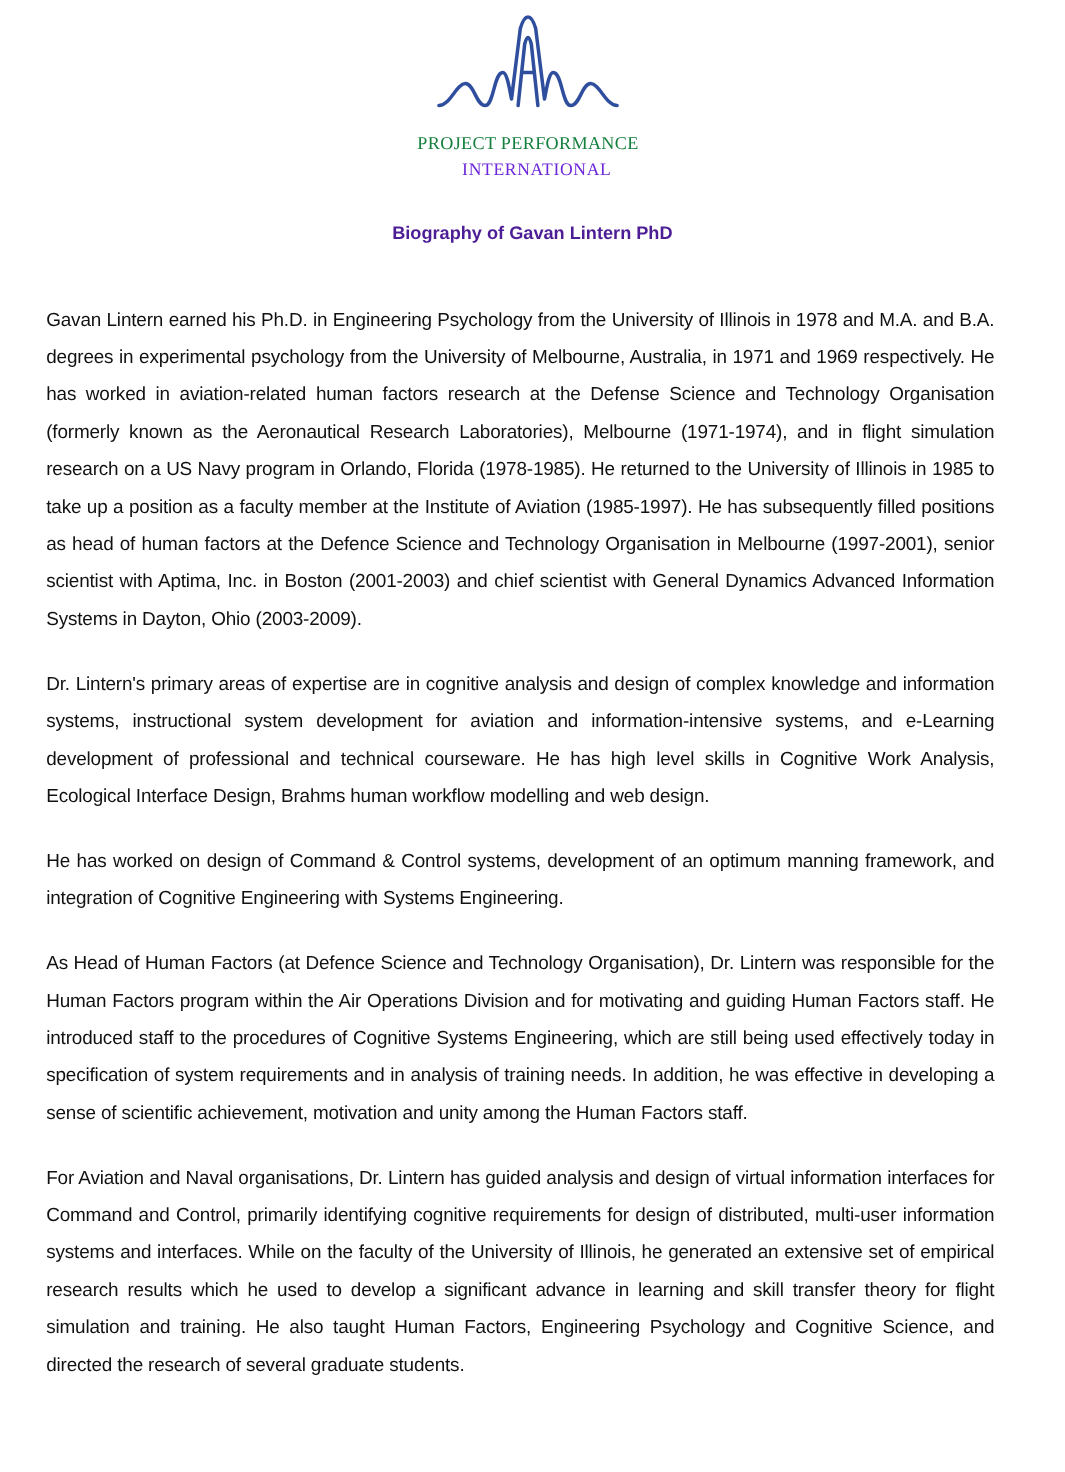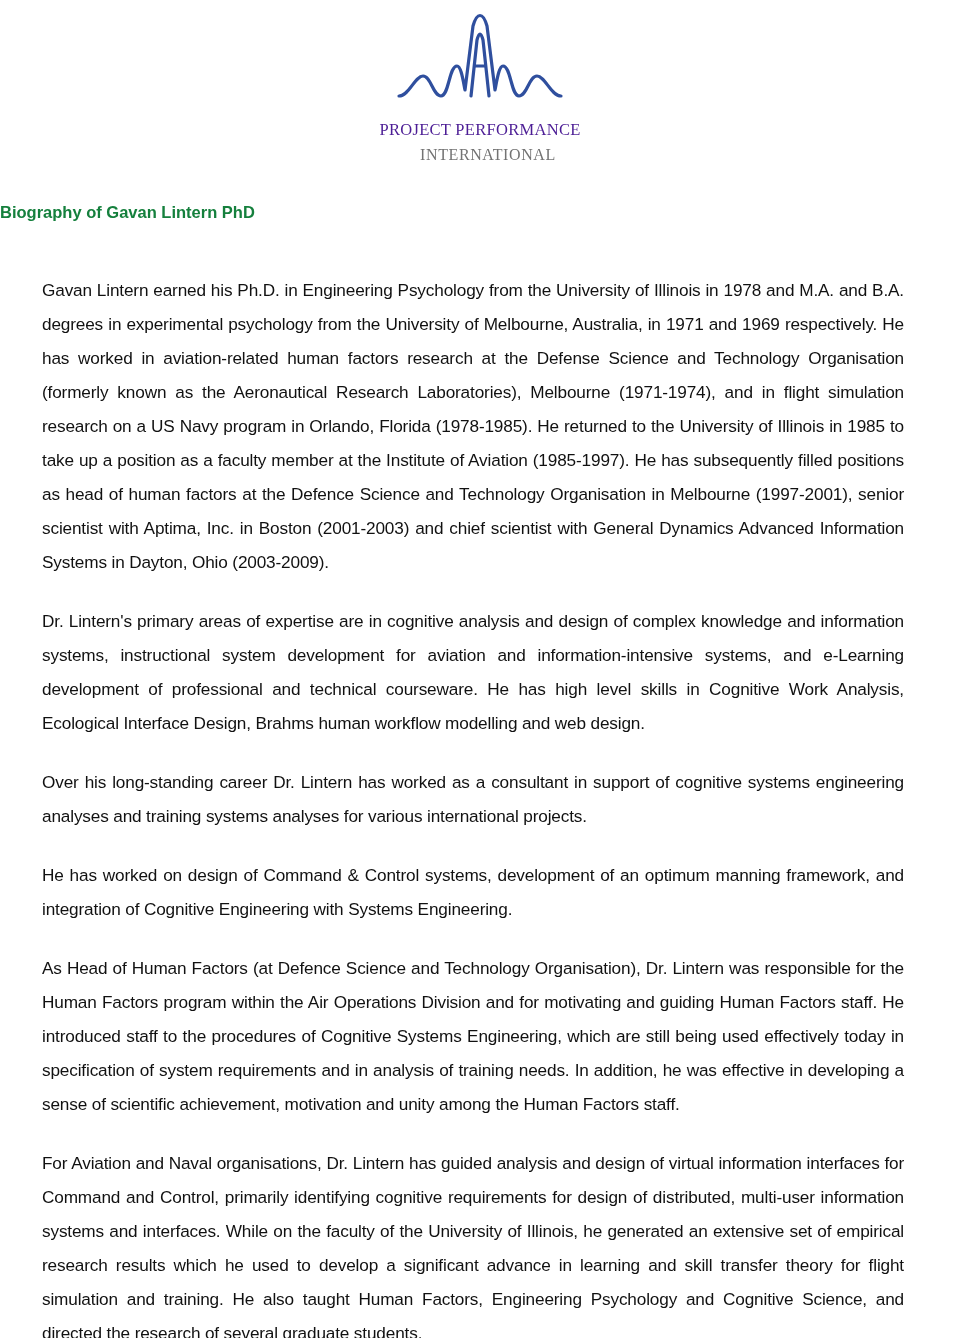--- a/index.html
+++ b/index.html
@@ -9,30 +9,30 @@
       color: #111111;
     }
     .logo {
       position: absolute; left: 360px; top: 10px; width: 240px; height: 160px;
       text-align: center;
     }
     .logo svg { display: block; margin: 0 auto; }
     .logo-line1 {
       position: absolute; left: 0; right: 0; top: 110px;
       font-family: "Liberation Serif", "DejaVu Serif", serif;
-      font-size: 16.5px; letter-spacing: 0.3px; color: #4c1d95;
+      font-size: 16.5px; letter-spacing: 0.3px; color: #15803d;
     }
     .logo-line2 {
       position: absolute; left: 16px; right: 0; top: 136px;
       font-family: "Liberation Serif", "DejaVu Serif", serif;
-      font-size: 16px; letter-spacing: 0.6px; color: #737373;
+      font-size: 16px; letter-spacing: 0.6px; color: #6d28d9;
     }
     .title-block {
       position: absolute; left: 0; right: 0; top: 200px;
-      color: #15803d; font-weight: bold;
+      text-align: center; color: #4c1d95; font-weight: bold;
       font-size: 16.5px; line-height: 25px;
     }
     .content {
       position: absolute; left: 42px; width: 862px; top: 273px;
       font-size: 17.2px; line-height: 34px; text-align: justify;
       letter-spacing: -0.15px;
     }
     .content p { margin: 0 0 25px 0; }
   </style>
 </head>
@@ -50,17 +50,16 @@
   <div class="logo-line2">INTERNATIONAL</div>
 </div>
 
 <div class="title-block">
   <div>Biography of Gavan Lintern PhD</div>
 </div>
 
 <div class="content">
   <p>Gavan Lintern earned his Ph.D. in Engineering Psychology from the University of Illinois in 1978 and M.A. and B.A. degrees in experimental psychology from the University of Melbourne, Australia, in 1971 and 1969 respectively. He has worked in aviation-related human factors research at the Defense Science and Technology Organisation (formerly known as the Aeronautical Research Laboratories), Melbourne (1971-1974), and in flight simulation research on a US Navy program in Orlando, Florida (1978-1985). He returned to the University of Illinois in 1985 to take up a position as a faculty member at the Institute of Aviation (1985-1997). He has subsequently filled positions as head of human factors at the Defence Science and Technology Organisation in Melbourne (1997-2001), senior scientist with Aptima, Inc. in Boston (2001-2003) and chief scientist with General Dynamics Advanced Information Systems in Dayton, Ohio (2003-2009).</p>
   <p>Dr. Lintern's primary areas of expertise are in cognitive analysis and design of complex knowledge and information systems, instructional system development for aviation and information-intensive systems, and e-Learning development of professional and technical courseware. He has high level skills in Cognitive Work Analysis, Ecological Interface Design, Brahms human workflow modelling and web design.</p>
-  <p>Over his long-standing career Dr. Lintern has worked as a consultant in support of cognitive systems engineering analyses and training systems analyses for various international projects.</p>
   <p>He has worked on design of Command &amp; Control systems, development of an optimum manning framework, and integration of Cognitive Engineering with Systems Engineering.</p>
   <p>As Head of Human Factors (at Defence Science and Technology Organisation), Dr. Lintern was responsible for the Human Factors program within the Air Operations Division and for motivating and guiding Human Factors staff. He introduced staff to the procedures of Cognitive Systems Engineering, which are still being used effectively today in specification of system requirements and in analysis of training needs. In addition, he was effective in developing a sense of scientific achievement, motivation and unity among the Human Factors staff.</p>
   <p>For Aviation and Naval organisations, Dr. Lintern has guided analysis and design of virtual information interfaces for Command and Control, primarily identifying cognitive requirements for design of distributed, multi-user information systems and interfaces. While on the faculty of the University of Illinois, he generated an extensive set of empirical research results which he used to develop a significant advance in learning and skill transfer theory for flight simulation and training. He also taught Human Factors, Engineering Psychology and Cognitive Science, and directed the research of several graduate students.</p>
 </div>
 
 </body></html>

